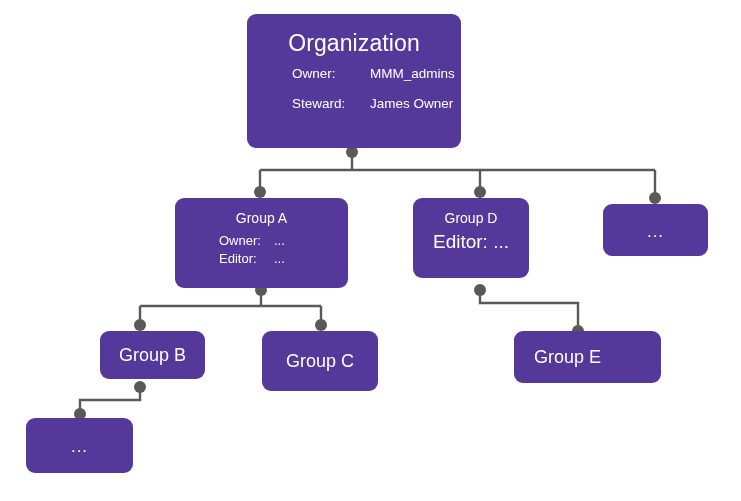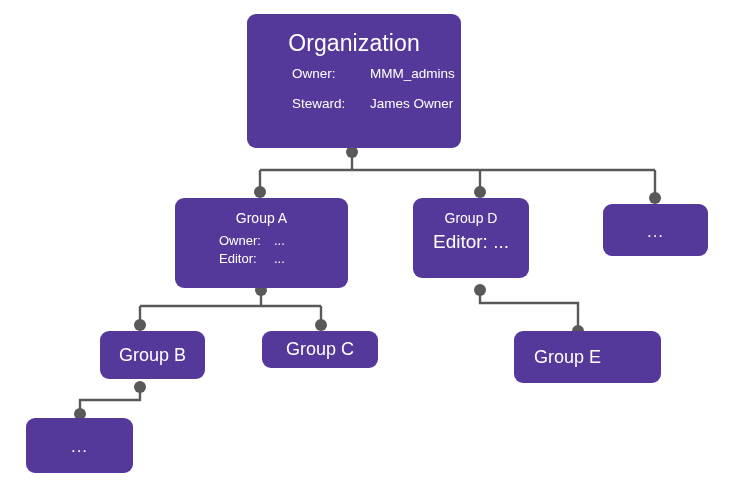--- a/index.html
+++ b/index.html
@@ -193,21 +193,21 @@
       <span class="ellipsis-dots">...</span>
     </div>
   </div>
 
   <div class="node" style="left:88px; top:331px; width:105px; height:48px;margin-left:12px;">
     <div class="leaf-center">
       <span class="leaf-title">Group B</span>
     </div>
   </div>
 
-  <div class="node" style="left:262px; top:331px; width:116px; height:37px;text-align:right;">
+  <div class="node" style="left:262px; top:331px; width:116px; height:60px;text-align:right;">
     <div class="leaf-center">
       <span class="leaf-title">Group C</span>
     </div>
   </div>
 
   <div class="node" style="left:514px; top:331px; width:147px; height:52px;">
     <div class="leaf-left">
       <span class="leaf-title">Group E</span>
     </div>
   </div>

